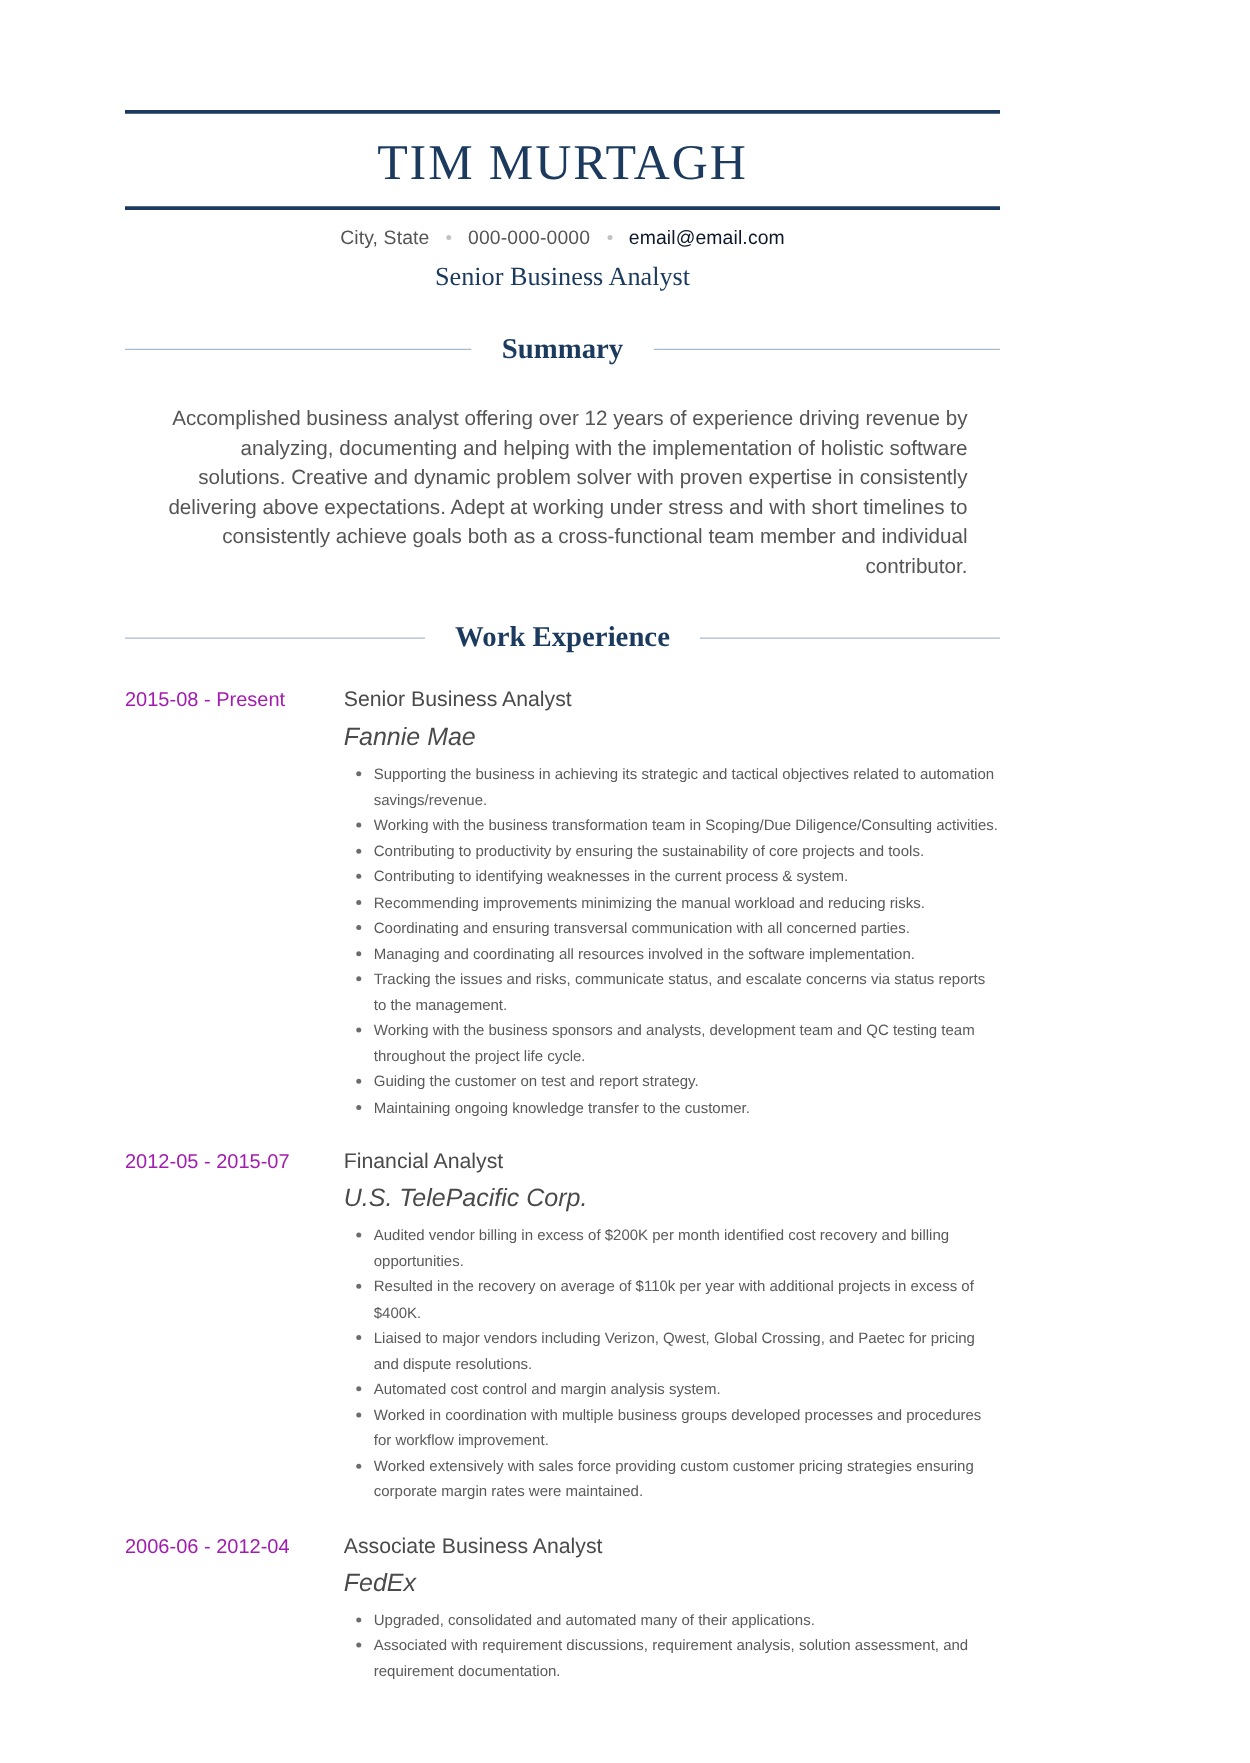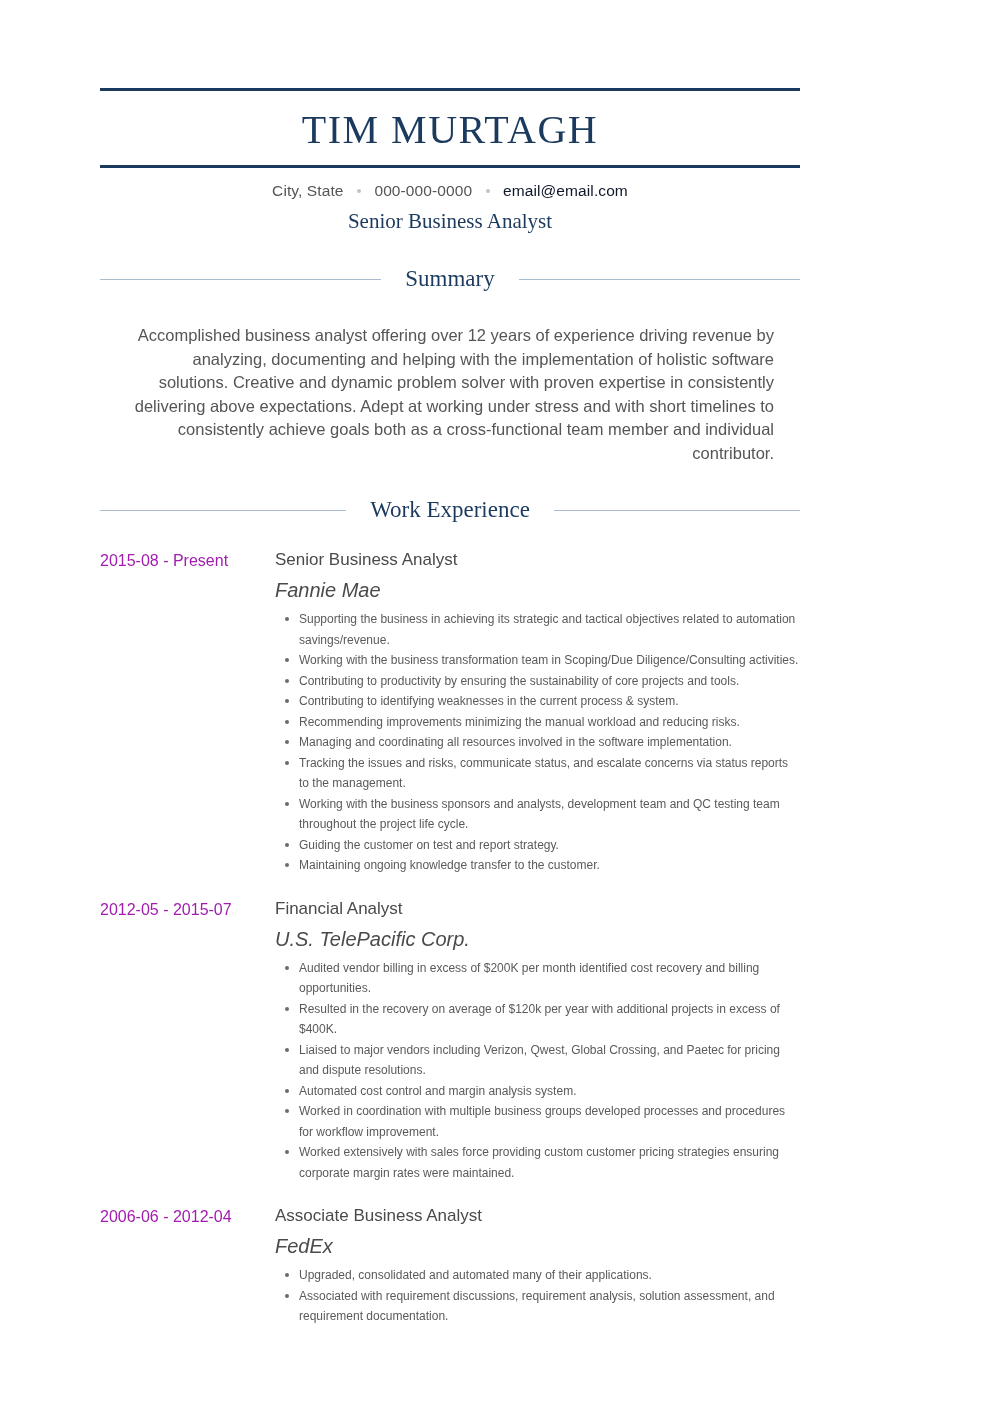--- a/index.html
+++ b/index.html
@@ -88,20 +88,21 @@
     flex: 1 1 auto;
     height: 1px;
     background: #a9bccd;
   }
   .section-head .title {
     font-family: "Liberation Serif", serif;
     font-size: 23px;
     color: #1b3a5e;
     padding: 0 24px;
     white-space: nowrap;
+    font-weight: bold;
   }
 
   
   .summary-body {
     margin-top: 32px;
     padding: 0 26px 0 26px;
     font-size: 16.5px;
     line-height: 23.5px;
     color: #555555;
     text-align: right;
@@ -209,37 +210,38 @@
       <div class="dates">2015-08 - Present</div>
       <div class="detail">
         <div class="job-title">Senior Business Analyst</div>
         <div class="company">Fannie Mae</div>
         <ul>
           <li>Supporting the business in achieving its strategic and tactical objectives related to automation savings/revenue.</li>
           <li>Working with the business transformation team in Scoping/Due Diligence/Consulting activities.</li>
           <li>Contributing to productivity by ensuring the sustainability of core projects and tools.</li>
           <li>Contributing to identifying weaknesses in the current process &amp; system.</li>
           <li>Recommending improvements minimizing the manual workload and reducing risks.</li>
+          <li>Coordinating and ensuring transversal communication with all concerned parties.</li>
           <li>Managing and coordinating all resources involved in the software implementation.</li>
           <li>Tracking the issues and risks, communicate status, and escalate concerns via status reports to the management.</li>
           <li>Working with the business sponsors and analysts, development team and QC testing team throughout the project life cycle.</li>
           <li>Guiding the customer on test and report strategy.</li>
           <li>Maintaining ongoing knowledge transfer to the customer.</li>
         </ul>
       </div>
     </div>
 
     <div class="job">
       <div class="dates">2012-05 - 2015-07</div>
       <div class="detail">
         <div class="job-title">Financial Analyst</div>
         <div class="company">U.S. TelePacific Corp.</div>
         <ul>
           <li>Audited vendor billing in excess of $200K per month identified cost recovery and billing opportunities.</li>
-          <li>Resulted in the recovery on average of $120k per year with additional projects in excess of $400K.</li>
+          <li>Resulted in the recovery on average of $110k per year with additional projects in excess of $400K.</li>
           <li>Liaised to major vendors including Verizon, Qwest, Global Crossing, and Paetec for pricing and dispute resolutions.</li>
           <li>Automated cost control and margin analysis system.</li>
           <li>Worked in coordination with multiple business groups developed processes and procedures for workflow improvement.</li>
           <li>Worked extensively with sales force providing custom customer pricing strategies ensuring corporate margin rates were maintained.</li>
         </ul>
       </div>
     </div>
 
     <div class="job">
       <div class="dates">2006-06 - 2012-04</div>

